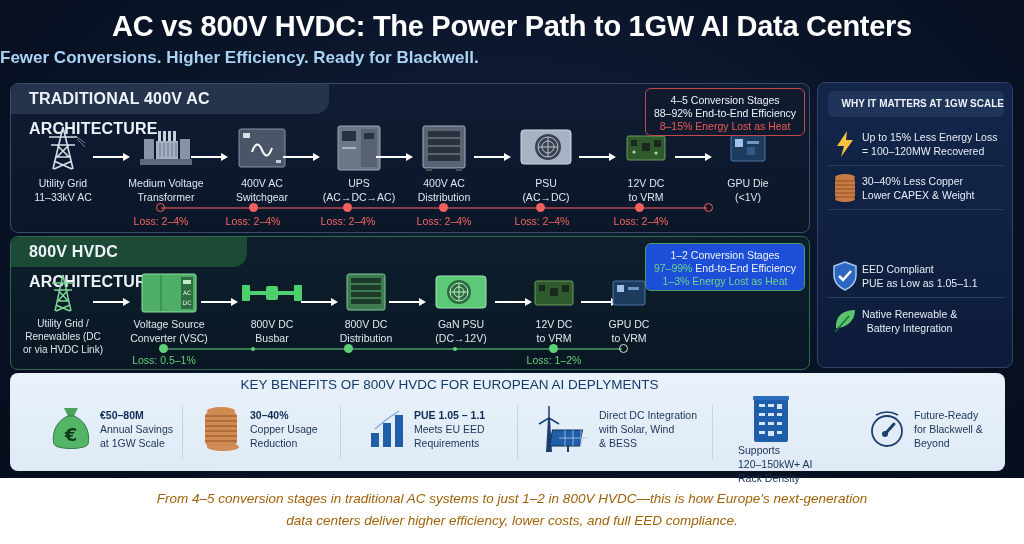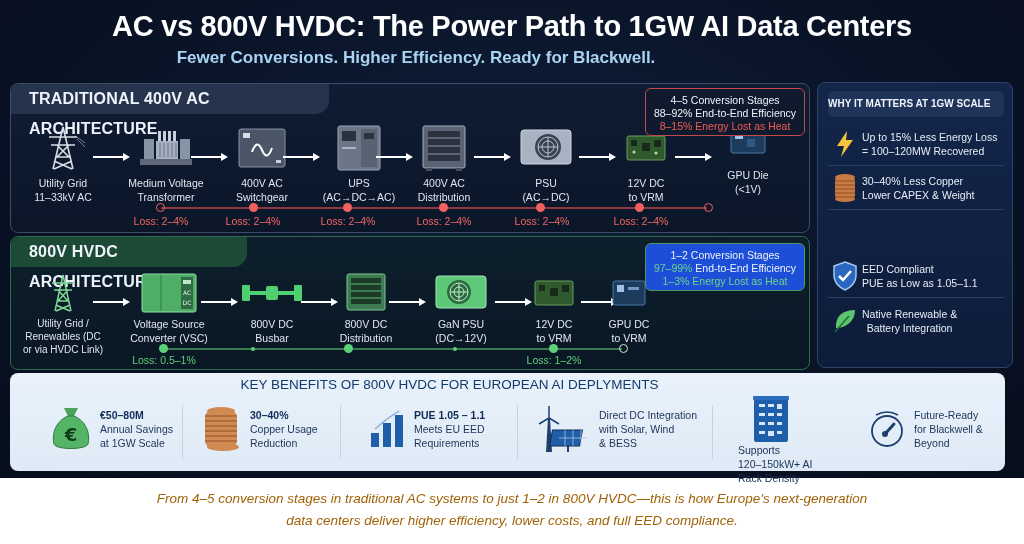--- a/index.html
+++ b/index.html
@@ -11,21 +11,21 @@
   }
   .top {
     position: absolute; left: 0; top: 0; width: 1024px; height: 478px;
     background: radial-gradient(ellipse at 50% 40%, #0f1f3a 0%, #0a1428 55%, #060d1c 100%);
   }
   .title {
     position: absolute; left: 0; top: 10px; width: 1024px; text-align: center;
     color: #ffffff; font-weight: bold; font-size: 29px; letter-spacing: -0.3px;
   }
   .subtitle {
-    position: absolute; left: 0; top: 48px; width: 832px; text-align: center;
+    position: absolute; left: 0; top: 48px; width: 832px; text-align: left;
     color: #a9d3f2; font-weight: bold; font-size: 17px;
   }
 
   
   .panel {
     position: absolute; border-radius: 8px;
   }
   .panel.ac { left: 10px; top: 83px; width: 800px; height: 150px;
     border: 1px solid #3b4c66; background: linear-gradient(180deg,#0f1c33 0%, #0b1629 100%); }
   .panel.dc { left: 10px; top: 236px; width: 800px; height: 134px;
@@ -75,21 +75,21 @@
   .summary .green { color: #6cd487; }
 
   
   .why {
     position: absolute; left: 817px; top: 82px; width: 196px; height: 286px;
     border-radius: 8px; border: 1px solid #2f4366;
     background: linear-gradient(180deg,#13264a 0%, #0d1c3a 100%);
   }
   .why-head {
     position: absolute; left: 10px; top: 8px; width: 176px; height: 26px; border-radius: 5px;
-    background: #1f3458; color: #eef3fa; font-weight: bold; font-size: 10px; text-align: left; line-height: 26px;
+    background: #1f3458; color: #eef3fa; font-weight: bold; font-size: 10px; text-align: right; line-height: 26px;
   }
   .why-item {
     position: absolute; left: 10px; width: 176px; height: 43px; display: flex; align-items: center;
     border-bottom: 1px solid #2a3d60;
   }
   .why-item:last-child { border-bottom: none; }
   .why-item .wi { width: 34px; display: flex; justify-content: center; }
   .why-item .wt { color: #e7edf6; font-size: 10.5px; line-height: 14px; }
 
   
@@ -240,21 +240,21 @@
             <circle cx="8" cy="18" r="1.5"></circle>
             <circle cx="30" cy="19" r="1.5"></circle>
           </g>
         </svg>
     </div>
     <div>12V DC</div>
     <div>to VRM</div>
   </div>
   <div class="arrow" style="left:664px; top:64px;"><span class="shaft"></span><span class="head"></span></div>
 
-  <div class="stage" style="left:682px; top:32px;">
+  <div class="stage" style="left:682px; top:40px;">
     <div class="icon">
       <svg width="36" height="30" viewBox="0 0 36 30">
           <rect x="1" y="2" width="34" height="26" rx="2" fill="#1d3b5c" stroke="#4a79a8"></rect>
         <rect x="5" y="6" width="8" height="8" fill="#9fc2e6"></rect>
           <rect x="17" y="8" width="12" height="3" fill="#6f97c0"></rect>
           <rect x="17" y="14" width="8" height="8" fill="#2e5a85"></rect>
         </svg>
     </div>
     <div>GPU Die</div>
     <div>(&lt;1V)</div>

